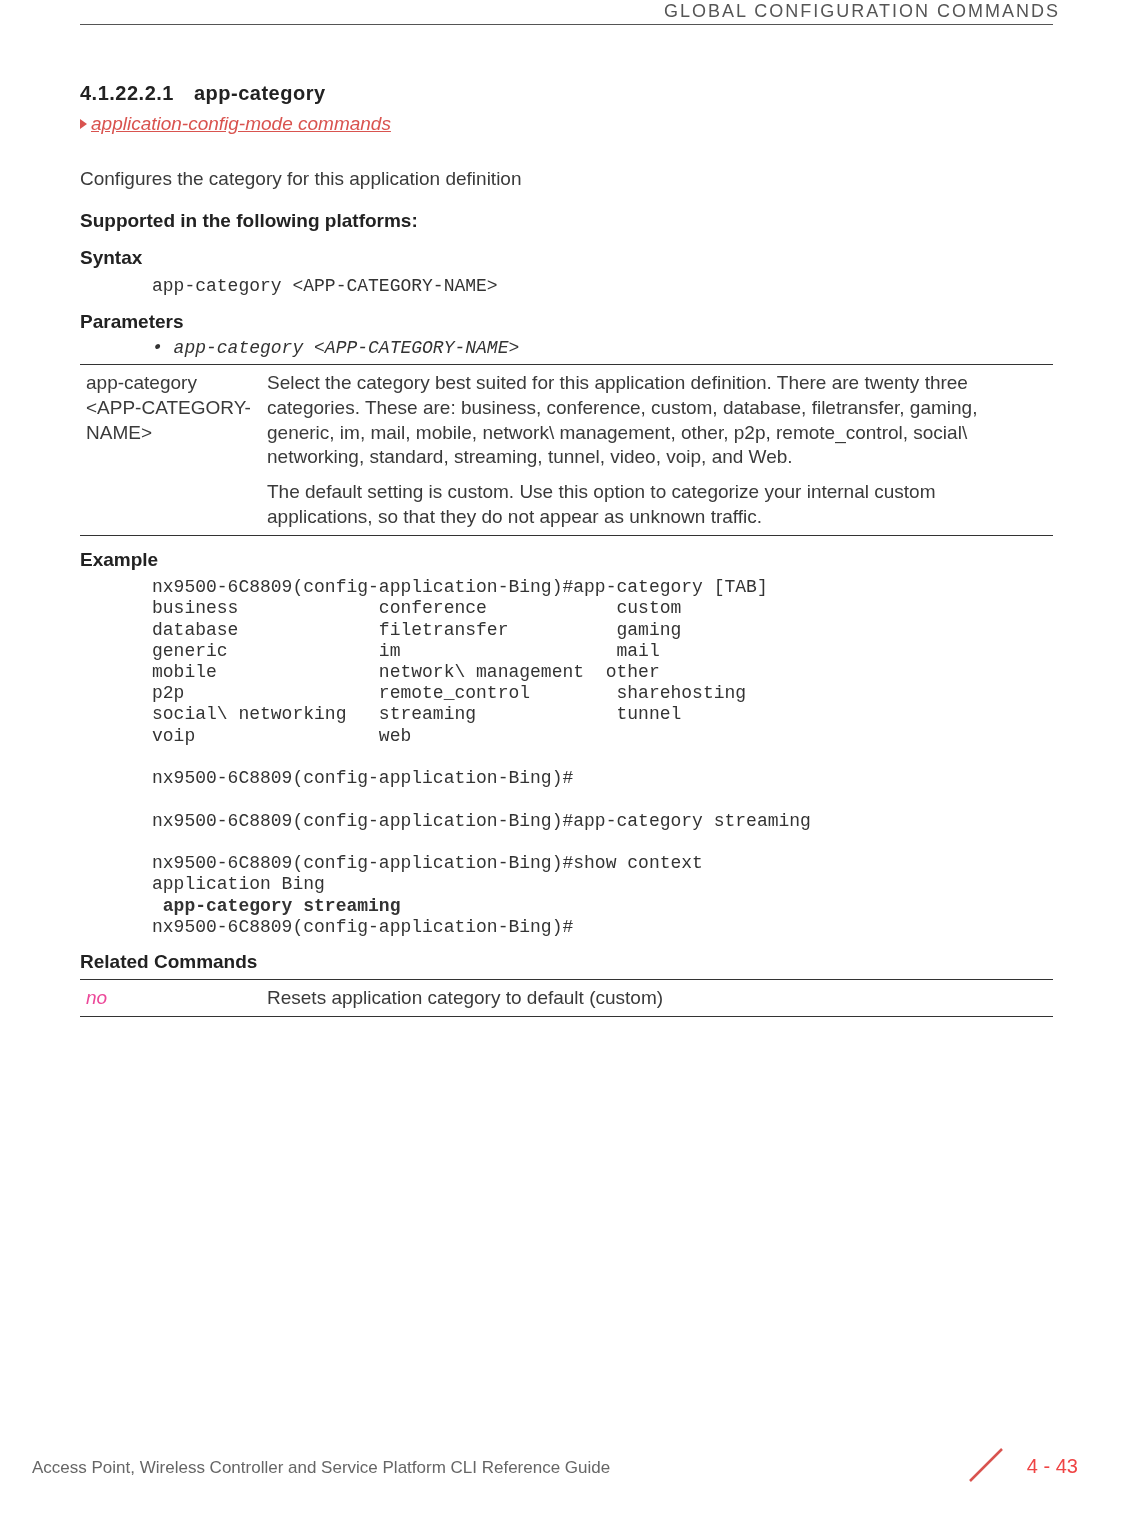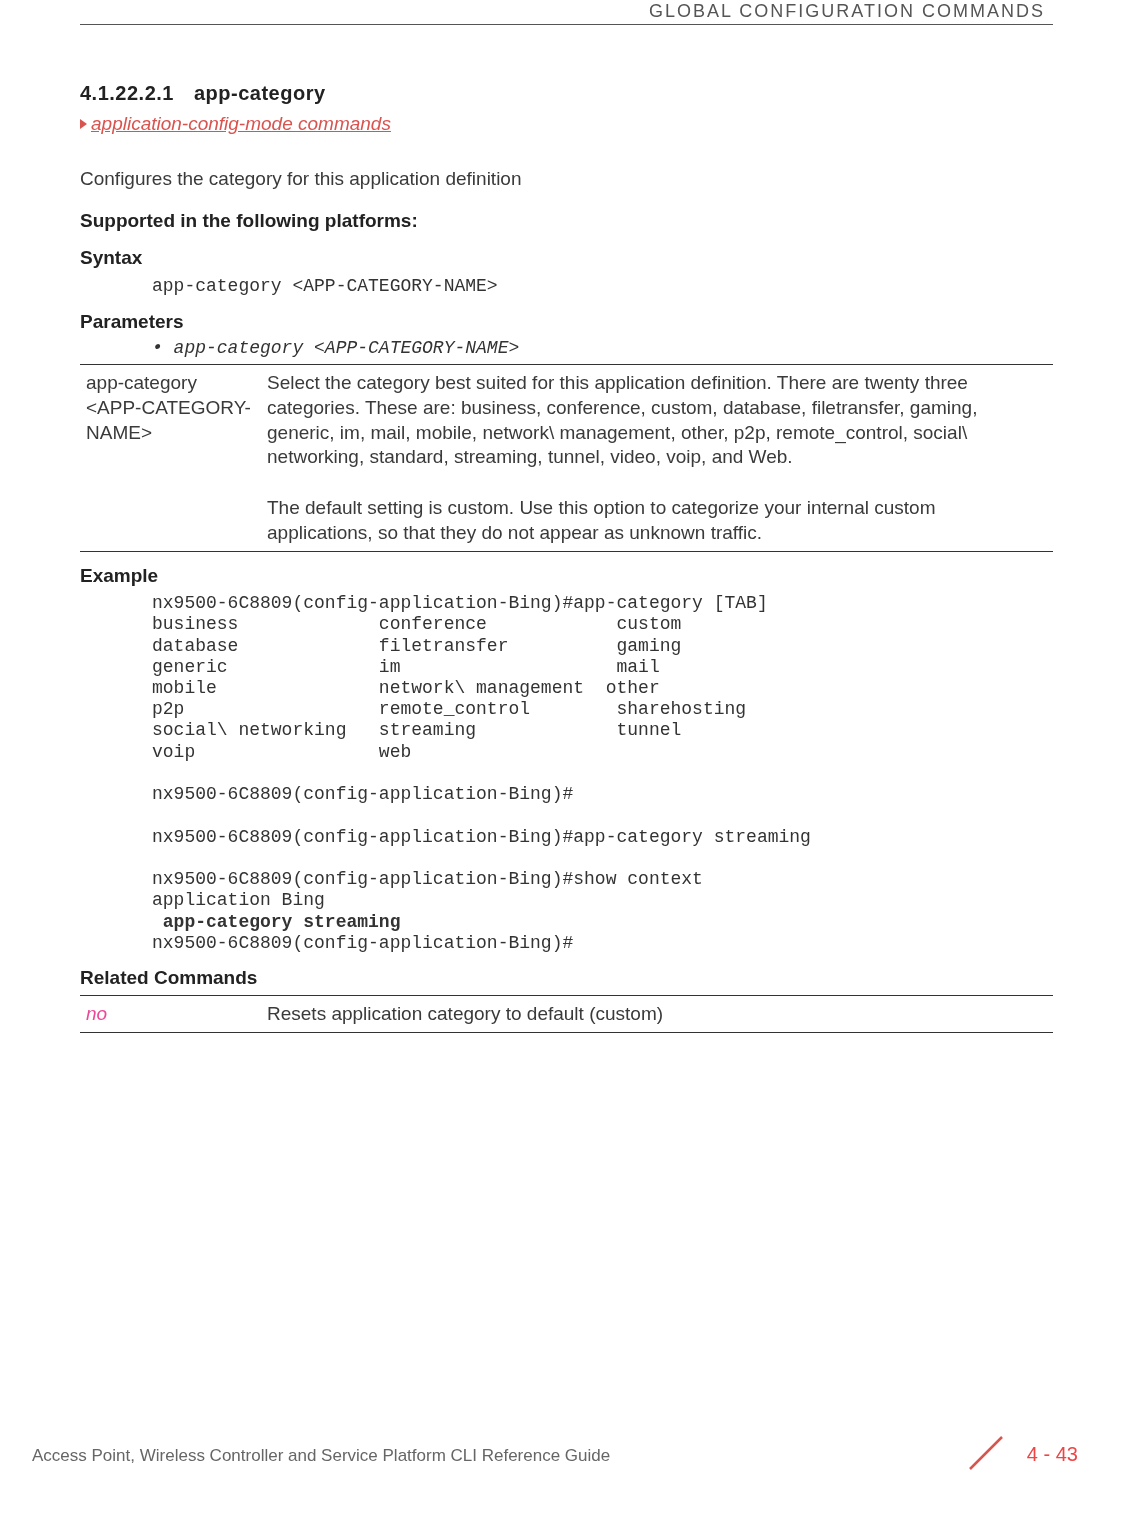--- a/index.html
+++ b/index.html
@@ -23,21 +23,21 @@
   .header-rule {
     position: absolute;
     left: 80px;
     right: 75px;
     top: 24px;
     border-top: 1px solid #555;
   }
   .header-text {
     position: absolute;
     top: 0px;
-    right: 83px;
+    right: 68px;
     font-size: 18px;
     letter-spacing: 2px;
     color: #555;
   }
   .content {
     position: absolute;
     left: 80px;
     right: 75px;
     top: 80px;
   }
@@ -138,21 +138,21 @@
     line-height: 1.18;
     margin: 4px 0 10px 72px;
     white-space: pre;
     color: #333;
   }
   pre.example .bold { font-weight: bold; }
   .footer {
     position: absolute;
     left: 32px;
     right: 50px;
-    bottom: 48px;
+    bottom: 36px;
     height: 30px;
   }
   .footer-text {
     position: absolute;
     left: 0;
     bottom: 0;
     color: #666;
     font-size: 17px;
   }
   .footer-page {
@@ -196,21 +196,21 @@
 
     <div class="subhead">Parameters</div>
     <div class="param-line mono">• app-category &lt;APP-CATEGORY-NAME&gt;</div>
 
     <table class="params">
       <tbody>
           <tr>
         <td class="left">app-category &lt;APP-CATEGORY-NAME&gt;</td>
         <td>
           <div>Select the category best suited for this application definition. There are twenty three categories. These are: business, conference, custom, database, filetransfer, gaming, generic, im, mail, mobile, network\ management, other, p2p, remote_control, social\ networking, standard, streaming, tunnel, video, voip, and Web.</div>
-          <div style="margin-top:26px">The default setting is custom. Use this option to categorize your internal custom applications, so that they do not appear as unknown traffic.</div>
+          <div style="margin-top:10px">The default setting is custom. Use this option to categorize your internal custom applications, so that they do not appear as unknown traffic.</div>
         </td>
       </tr>
     </tbody>
       </table>
 
     <div class="subhead">Example</div>
 <pre class="example"><span>nx9500-6C8809(config-application-Bing)#app-category [TAB]</span>
 <span>business             conference            custom</span>
 <span>database             filetransfer          gaming</span>
 <span>generic              im                    mail</span>

